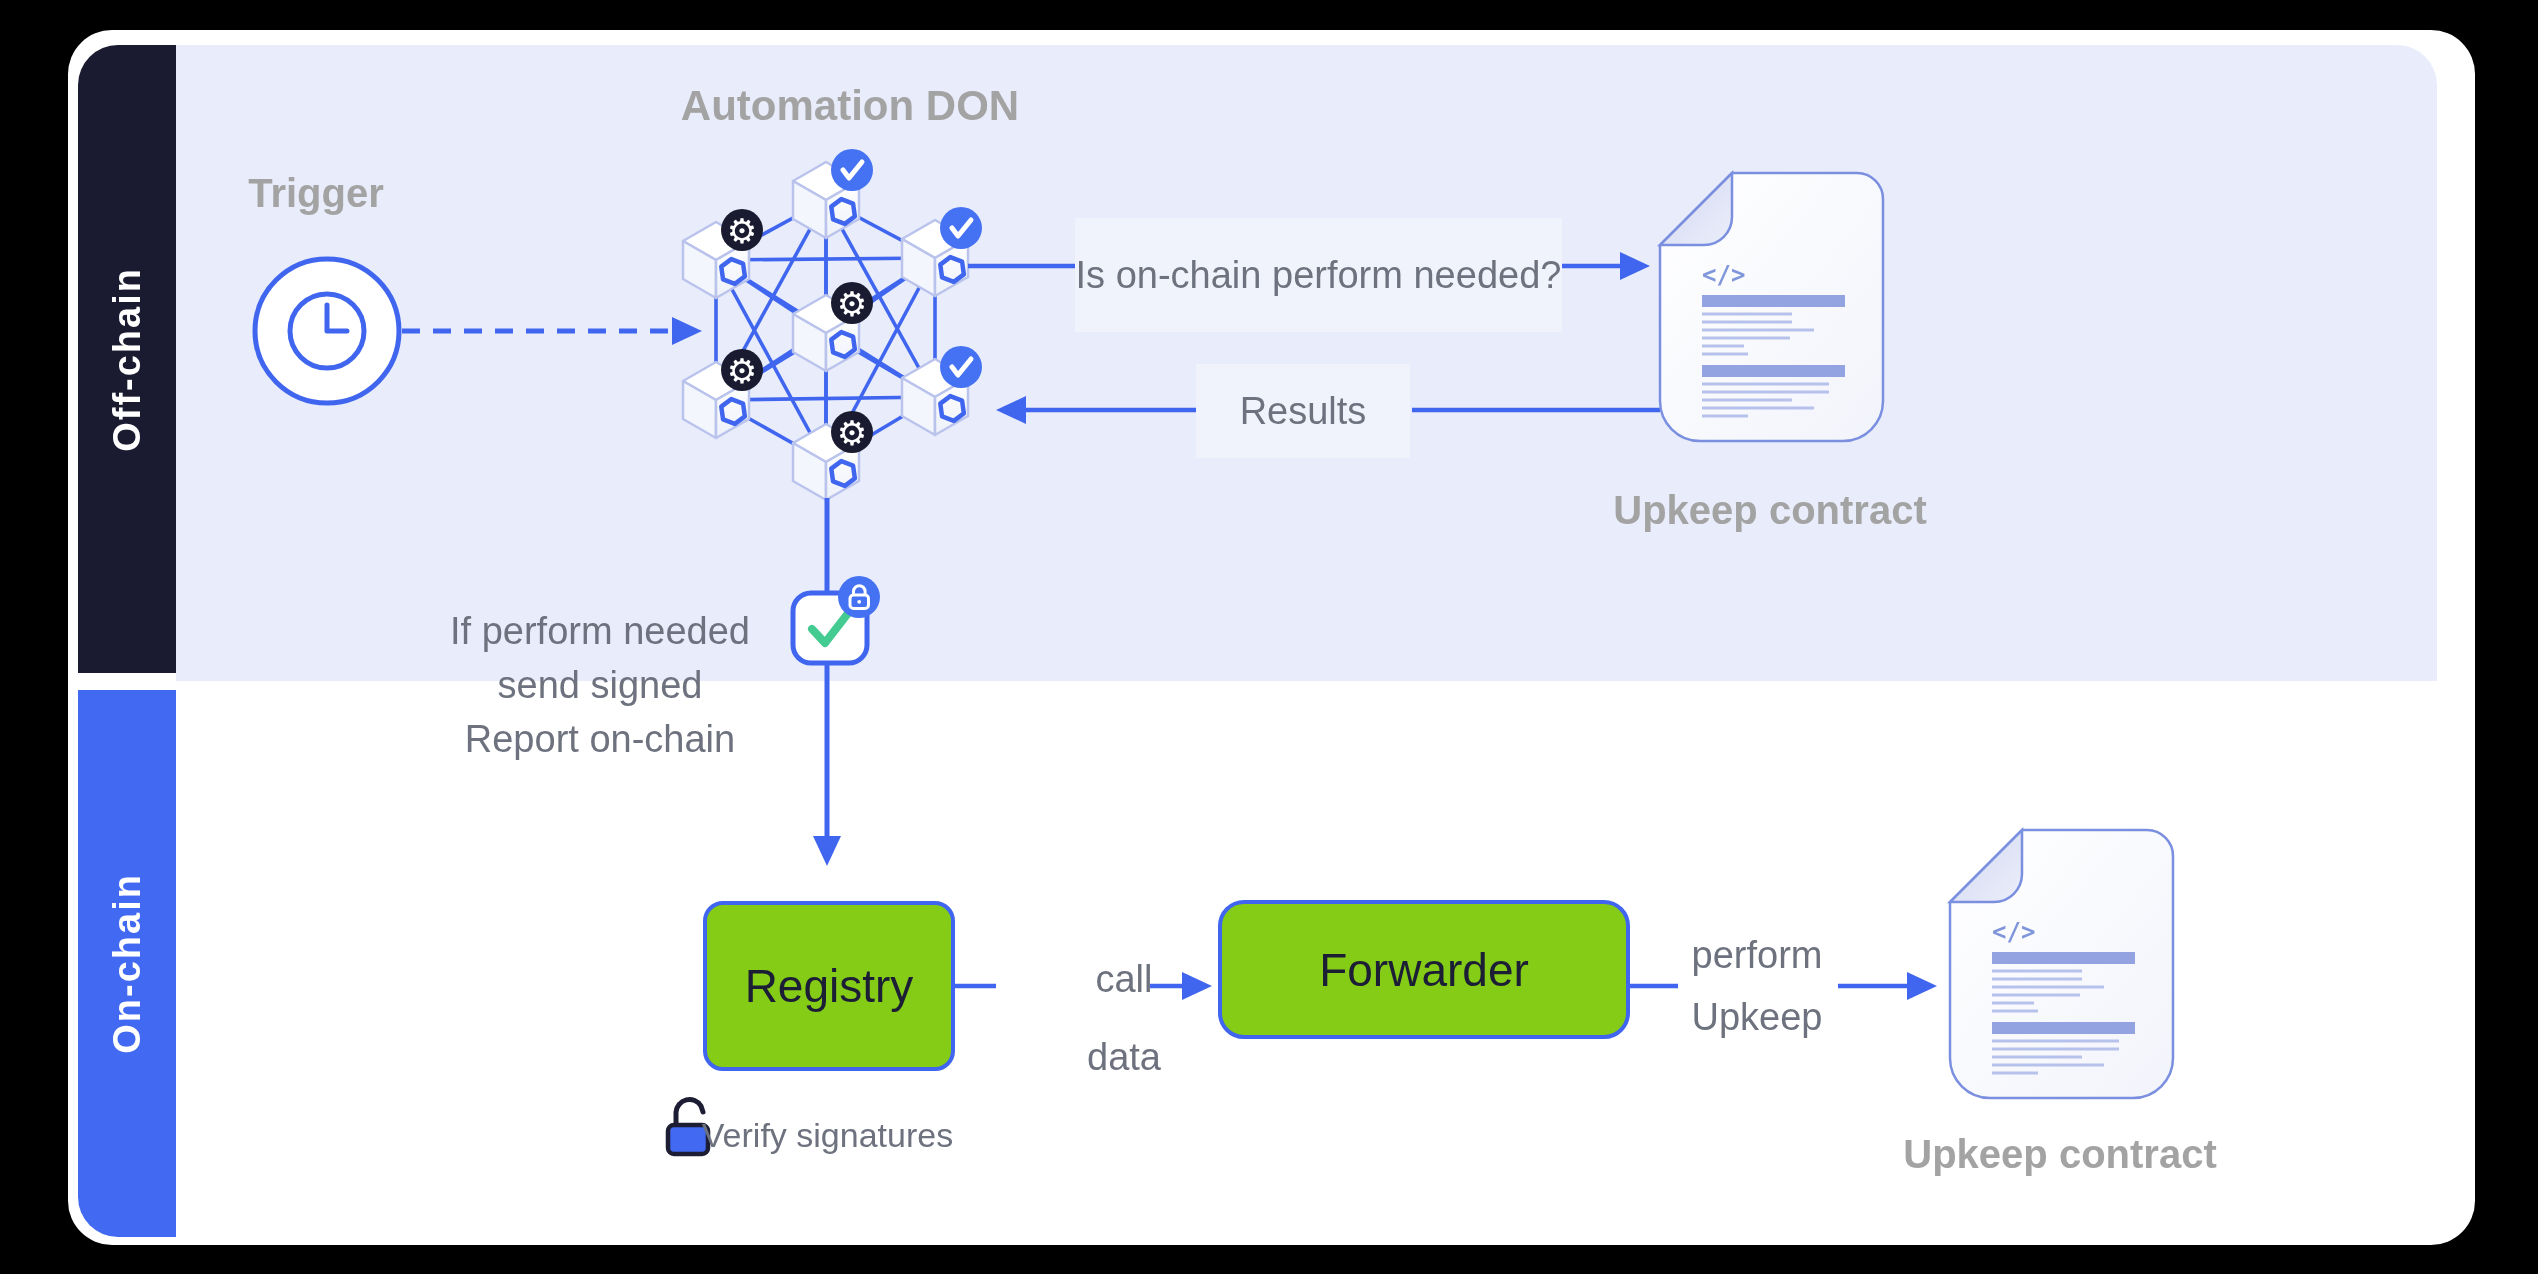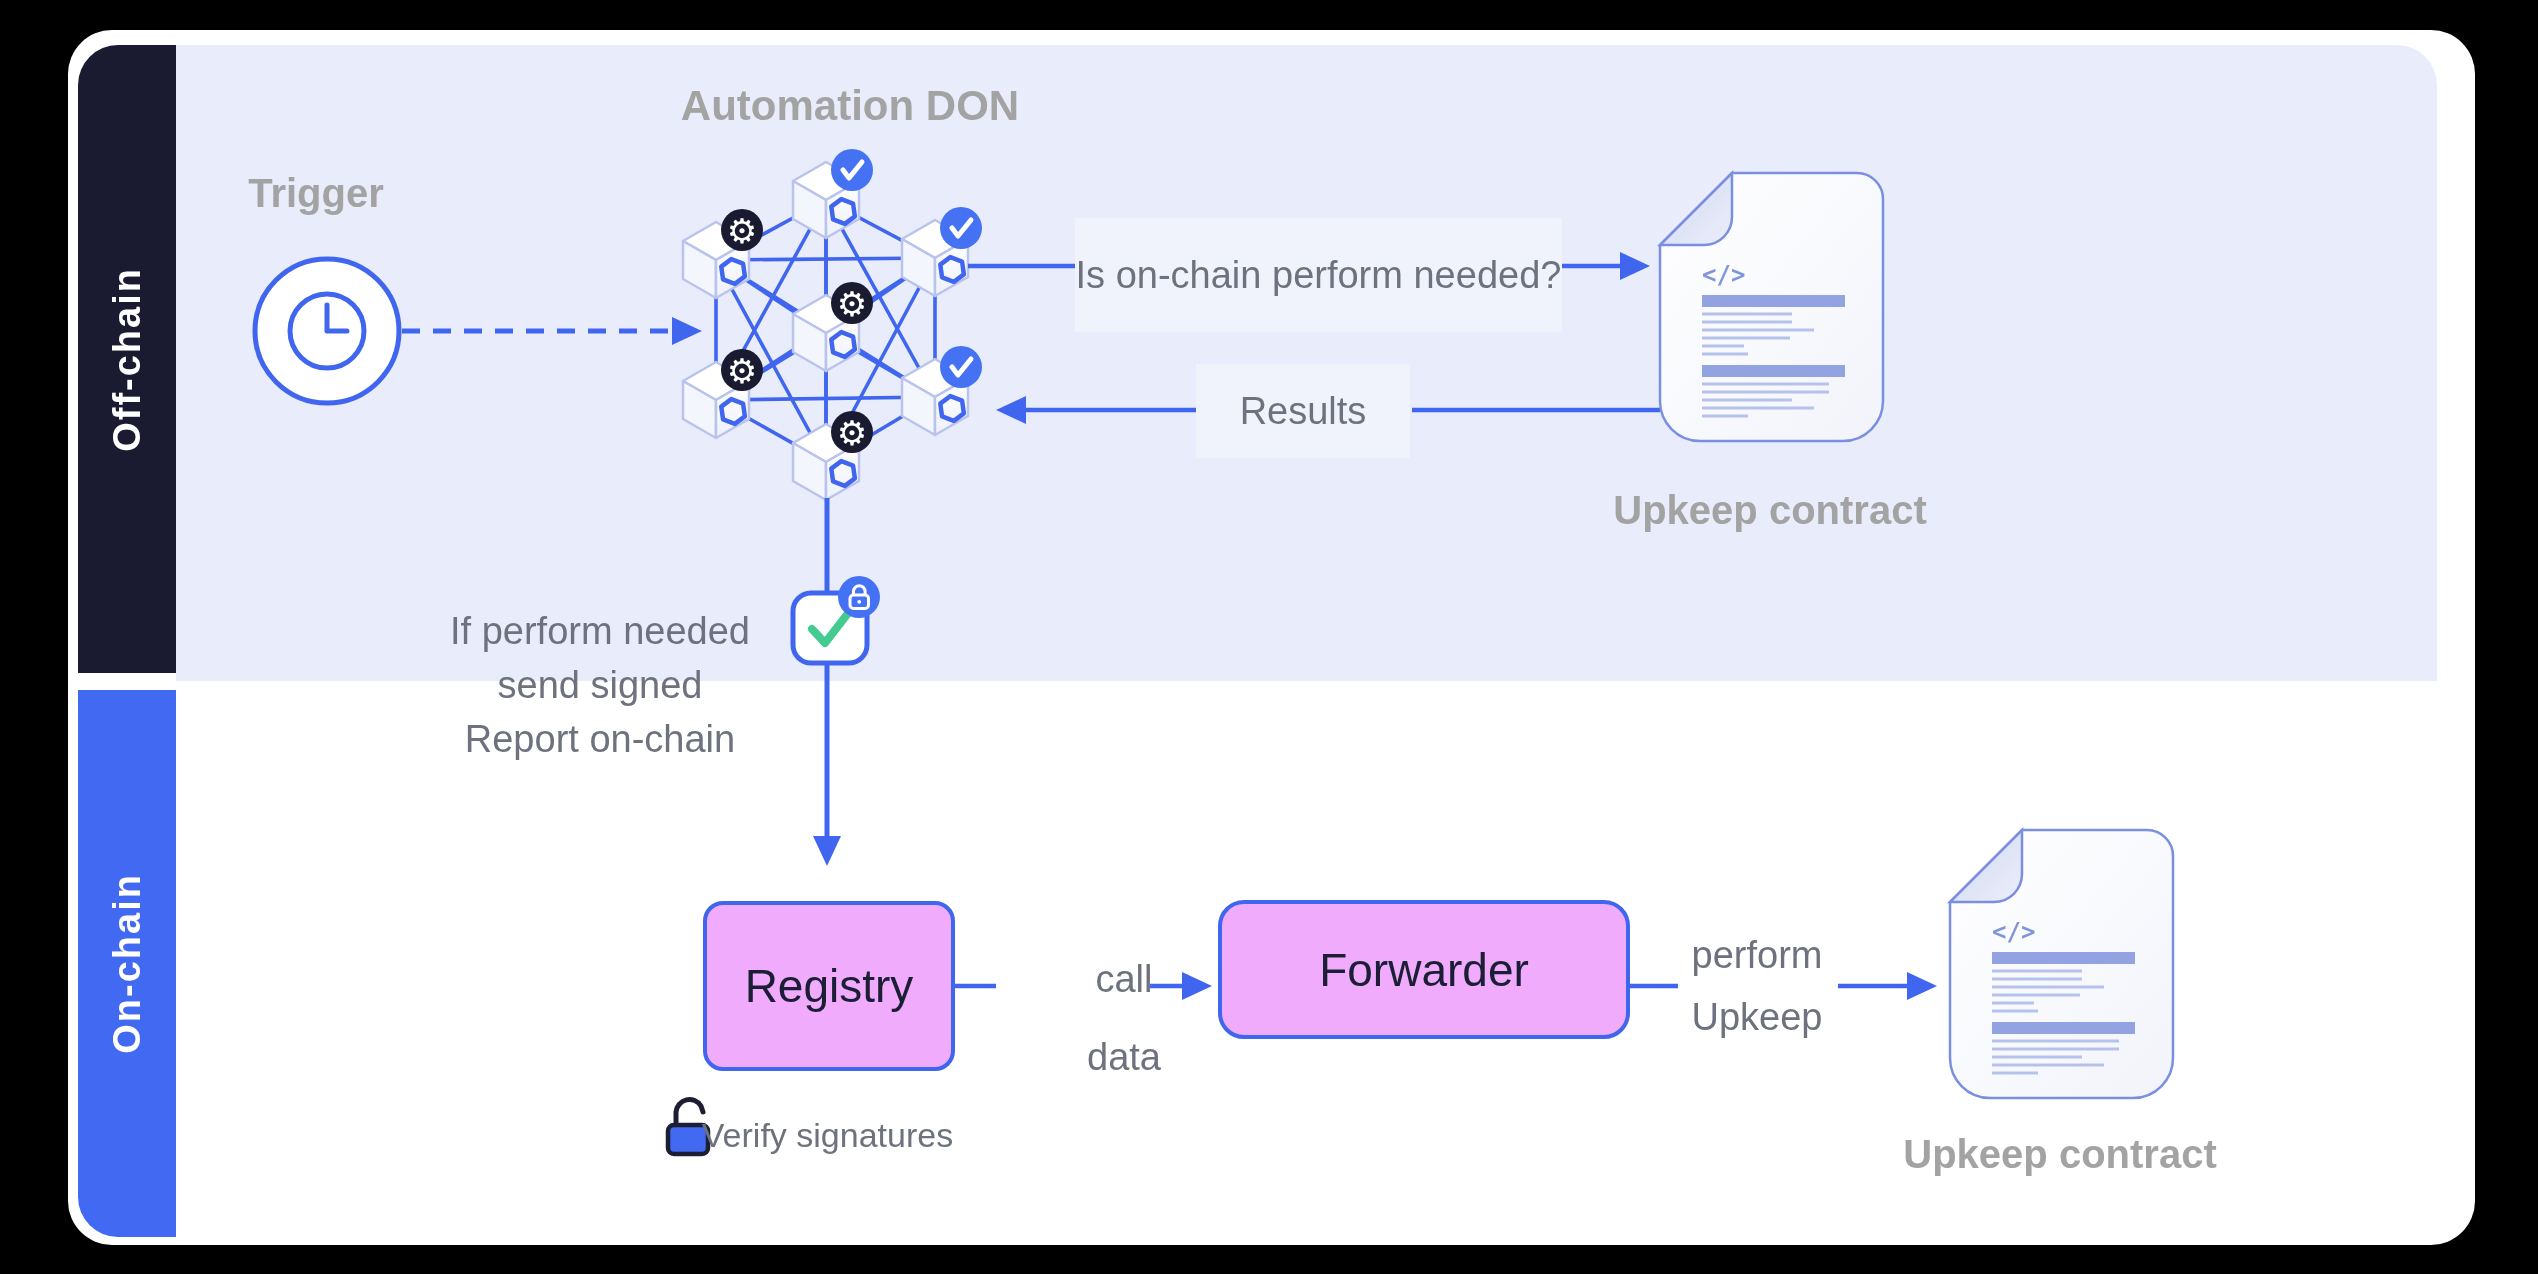--- a/index.html
+++ b/index.html
@@ -25,21 +25,21 @@
         display:flex;align-items:center;justify-content:center;}
   .q-results{left:1196px;top:364px;width:214px;height:94px;background:#F0F3FC;
         display:flex;align-items:center;justify-content:center;line-height:40px;}
   .report-note{left:450px;top:576px;width:300px;margin-top:28px;}
   .upkeep-1{left:1610px;top:488px;width:320px;}
   .upkeep-2{left:1900px;top:1132px;width:320px;}
   .calldata{left:1061px;top:940px;width:126px;line-height:78px;}
   .performupkeep{left:1672px;top:924px;width:170px;line-height:62px;}
   .verifysig{left:680px;top:1108px;width:295px;font-size:34px;}
   .flowbox{position:absolute;z-index:4;box-sizing:border-box;border:4px solid #4066EF;
-        background:#f0abfc;display:flex;align-items:center;justify-content:center;
+        background:#84cc16;display:flex;align-items:center;justify-content:center;
         font-size:46px;color:#1C1E36;}
   .registry-box{left:703px;top:901px;width:252px;height:170px;border-radius:20px;}
   .forwarder-box{left:1218px;top:900px;width:412px;height:139px;border-radius:26px;}
 </style>
 </head>
 <body>
 
 <div class="stage">
 
   <div class="card"></div>

